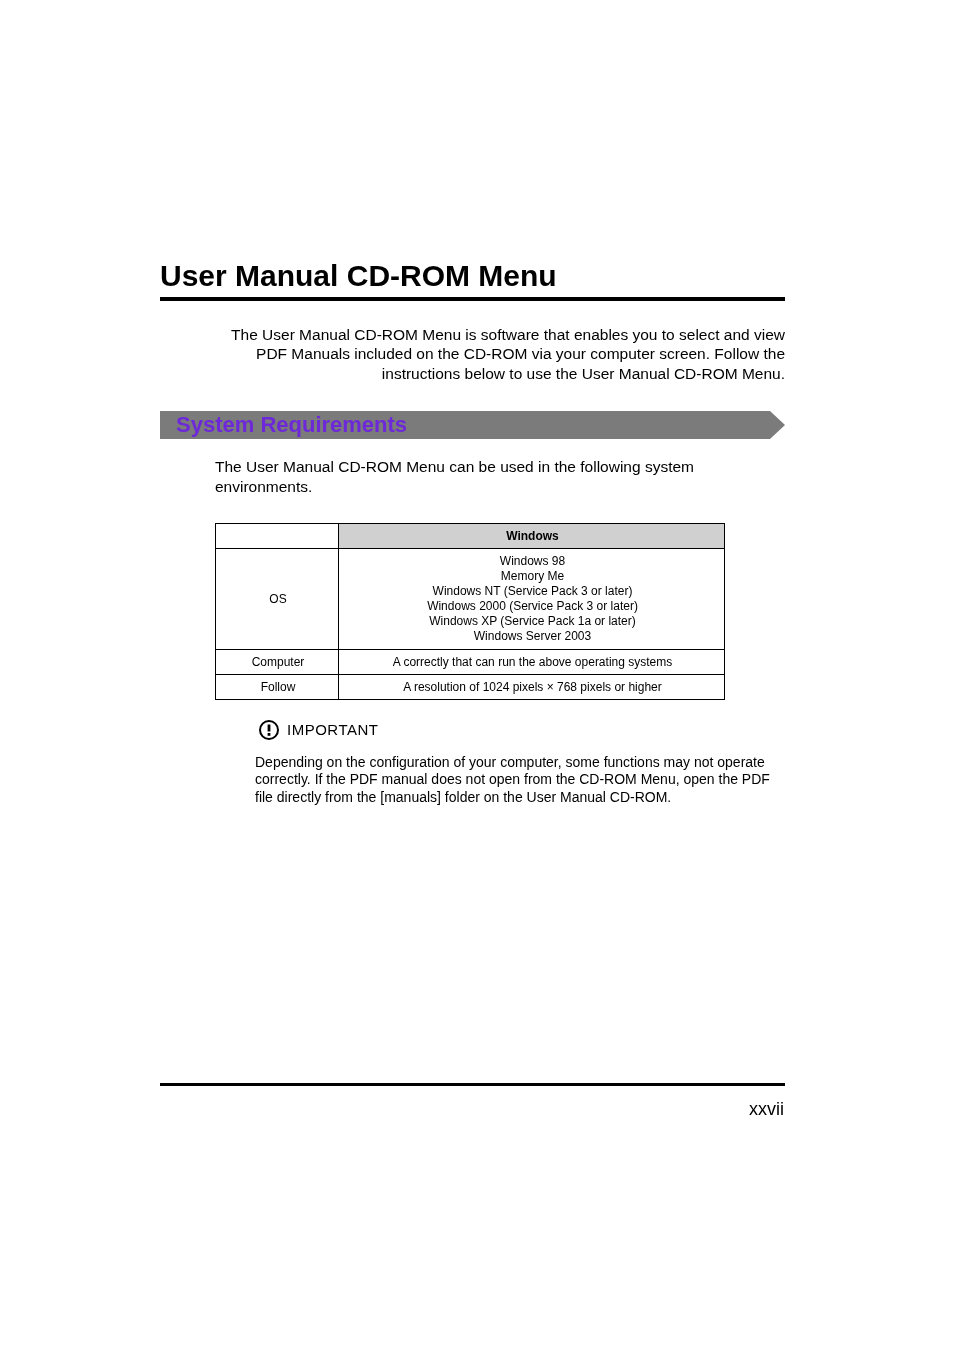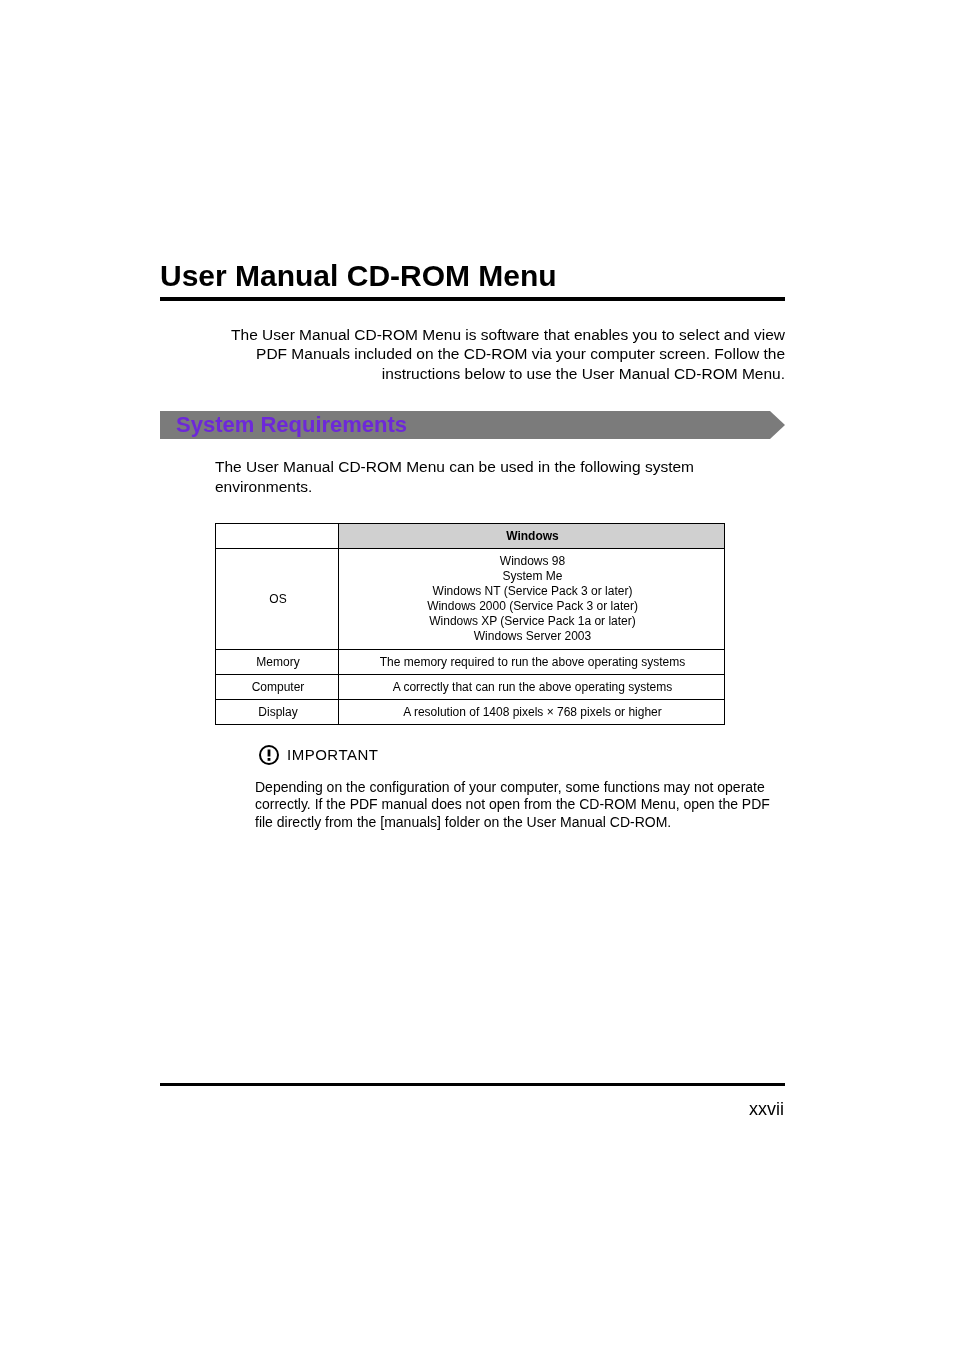--- a/index.html
+++ b/index.html
@@ -168,38 +168,34 @@
     <table class="req">
       <tbody>
           <tr>
         <th class="corner"></th>
         <th class="colhead">Windows</th>
       </tr>
       <tr>
         <td>OS</td>
         <td class="os-cell">
           <span>Windows 98</span><br>
-          <span>System Me</span><br>
+          <span>Memory Me</span><br>
           <span>Windows NT (Service Pack 3 or later)</span><br>
           <span>Windows 2000 (Service Pack 3 or later)</span><br>
           <span>Windows XP (Service Pack 1a or later)</span><br>
           <span>Windows Server 2003</span>
         </td>
       </tr>
       <tr>
-        <td>Memory</td>
-        <td>The memory required to run the above operating systems</td>
-      </tr>
-      <tr>
         <td>Computer</td>
         <td>A correctly that can run the above operating systems</td>
       </tr>
       <tr>
-        <td>Display</td>
-        <td>A resolution of 1408 pixels × 768 pixels or higher</td>
+        <td>Follow</td>
+        <td>A resolution of 1024 pixels × 768 pixels or higher</td>
       </tr>
     </tbody>
       </table>
 
     <div class="important-block">
       <div class="important-header">
         <span class="important-icon">
           <svg viewBox="0 0 20 20" width="20" height="20">
             <circle cx="10" cy="10" r="9" fill="none" stroke="#000" stroke-width="2"></circle>
             <rect x="8.6" y="4.5" width="2.8" height="7" fill="#000"></rect>

